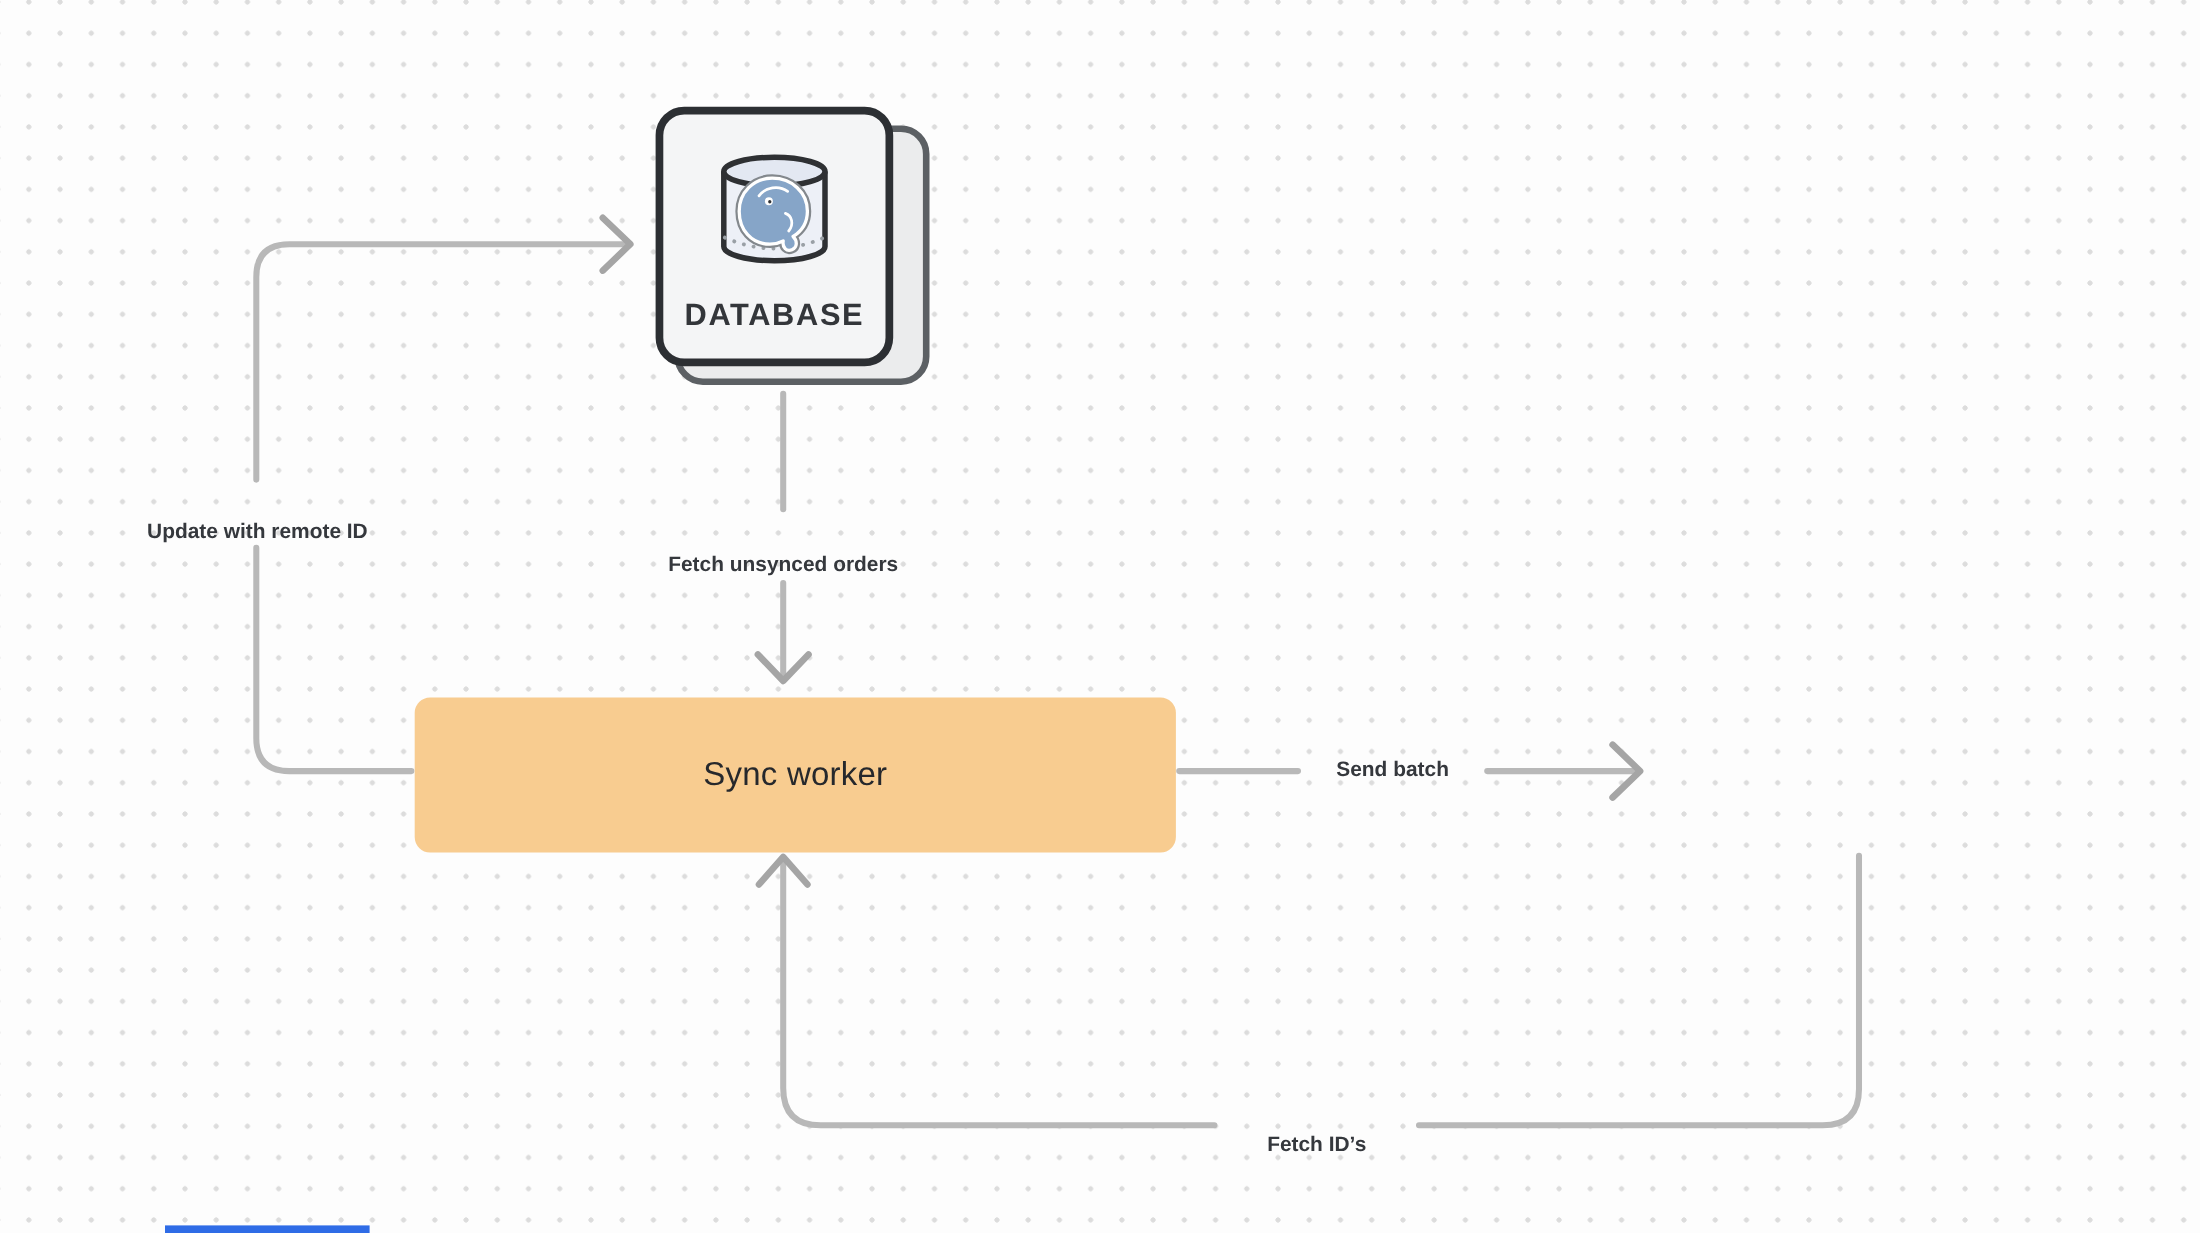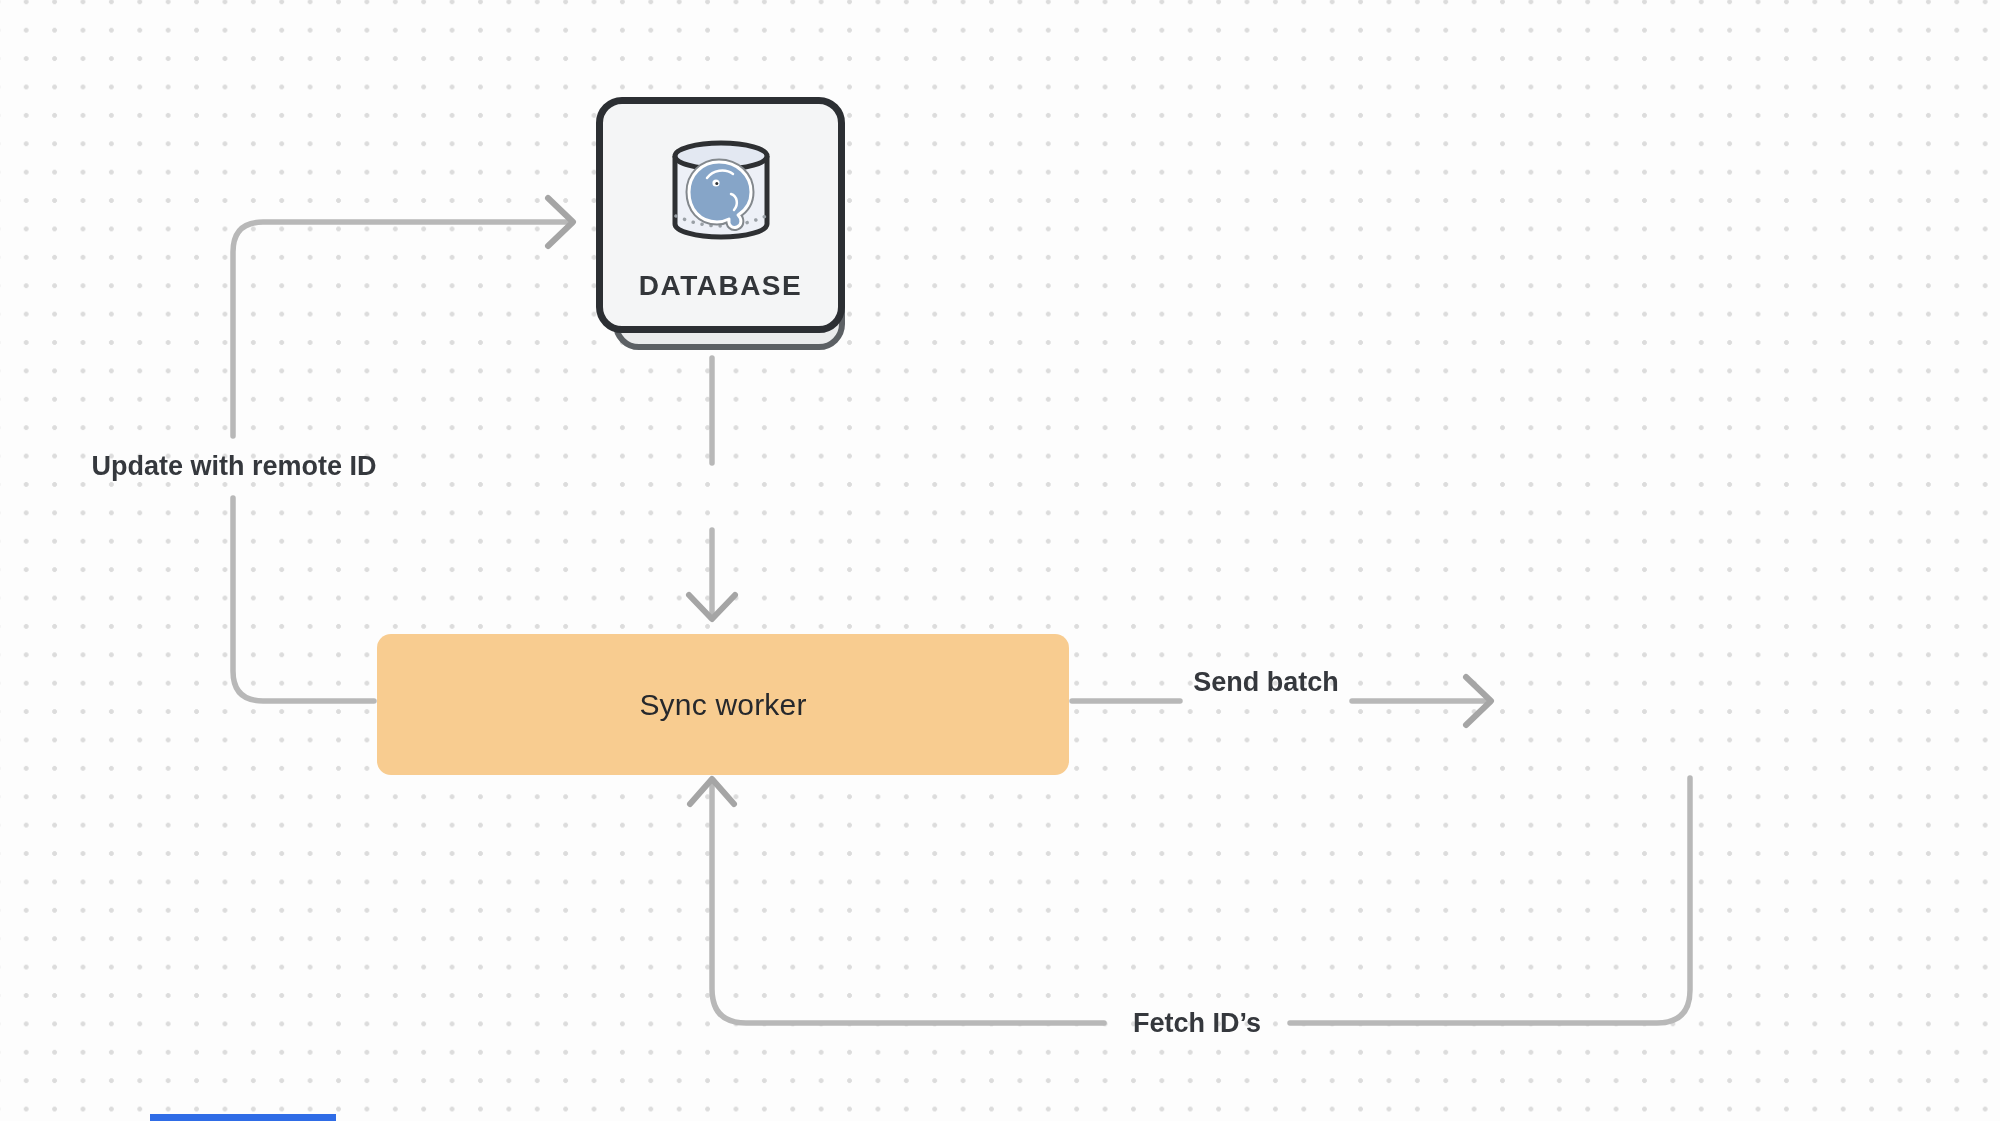--- a/index.html
+++ b/index.html
@@ -26,30 +26,30 @@
     letter-spacing:.2px;
   }
   #node-sync-worker{left:377px;top:634px;width:692px;height:141px;background:#F8CC90;}
   #node-backend{left:1500px;top:634px;width:403px;height:140px;background:#E8D5F9;}
 
   #db-card-back{
     position:absolute;left:613px;top:114px;width:232px;height:236px;
     border:6px solid #5c6064;border-radius:26px;background:#ebeced;box-sizing:border-box;
   }
   #db-card{
-    position:absolute;left:596px;top:97px;width:249px;height:236px;
+    position:absolute;left:596px;top:97px;width:216px;height:236px;
     border:7px solid #2c2f33;border-radius:26px;background:#f4f5f6;box-sizing:border-box;
     display:flex;flex-direction:column;align-items:center;justify-content:center;gap:18px;
   }
   #db-card .db-label{
     font-size:28px;font-weight:600;color:#33363a;letter-spacing:1.5px;
   }
   .edge-label{
     position:absolute;transform:translate(-50%,-50%);
-    font-size:27px;font-weight:700;color:#35383d;white-space:nowrap;text-align:center;
+    font-size:19px;font-weight:700;color:#35383d;white-space:nowrap;text-align:center;margin-top:18px;
   }
   #label-update{left:234px;top:466px;}
   #label-fetch{left:712px;top:496px;}
   #label-send{left:1266px;top:682px;}
   #label-remote{left:1197px;top:1023px;}
 
   #blue-strip{
     position:absolute;left:150px;top:1114px;width:186px;height:7px;background:#2f6ce6;
   }
 </style>
@@ -105,18 +105,19 @@
     </svg>
     <div class="db-label">DATABASE</div>
   </div>
 
   <div id="node-sync-worker" class="node">
     <span>Sync worker</span>
   </div>
 
 
   <div id="label-update" class="edge-label">Update with remote ID</div>
+  <div id="label-fetch" class="edge-label">Fetch unsynced orders</div>
   <div id="label-send" class="edge-label">Send batch</div>
   <div id="label-remote" class="edge-label">Fetch ID’s</div>
 
   <div id="blue-strip"></div>
 
 </div>
 
 </body></html>

